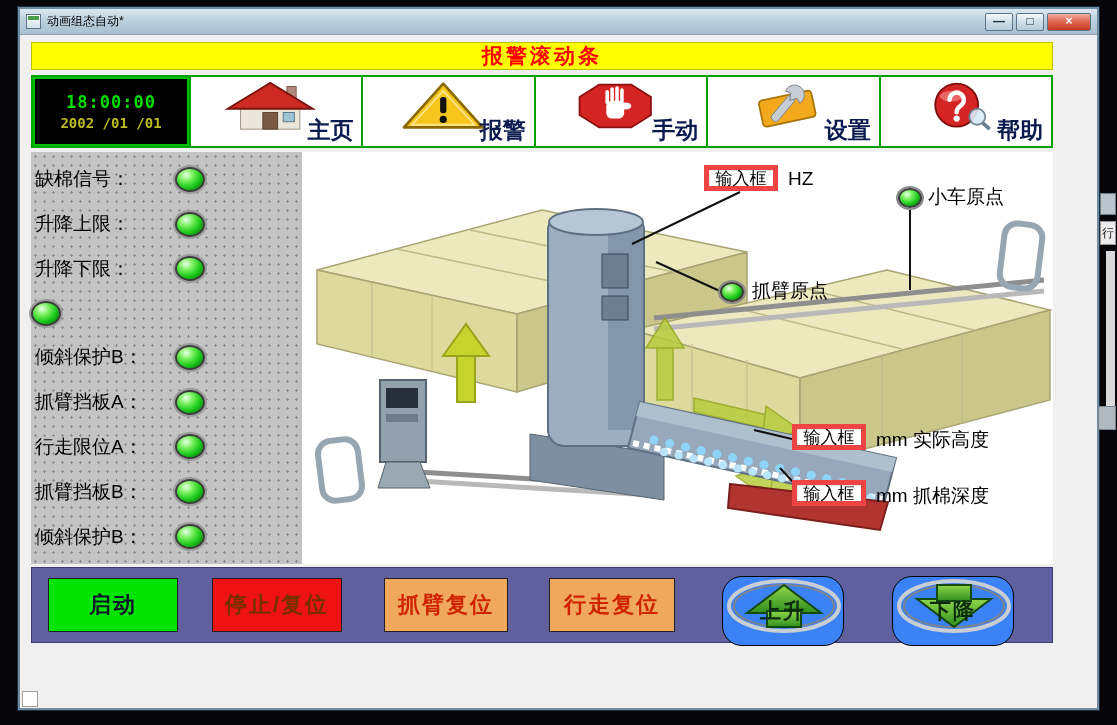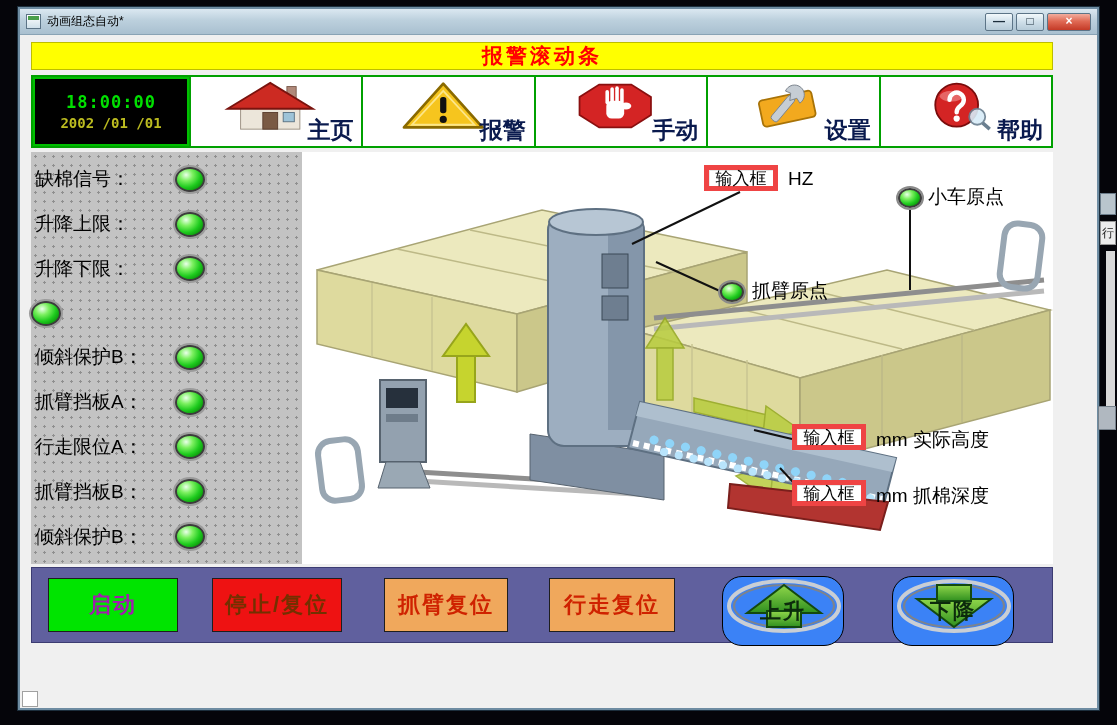--- a/index.html
+++ b/index.html
@@ -93,21 +93,21 @@
   
   .control-strip {
     position:absolute; left:11px; top:558px; width:1022px; height:76px;
     background:#60609e; border:1px solid #3c3c72;
   }
   .ctl-btn {
     position:absolute; top:10px; height:54px; border:1px solid #1e1e1e;
     display:flex; align-items:center; justify-content:center;
     font-size:22px; font-weight:bold; letter-spacing:2px; cursor:pointer;
   }
-  #btn-start  { left:16px;  width:130px; background:#00e400; color:#a21caf; }
+  #btn-start  { left:16px;  width:130px; background:#00e400; color:#0f172a; }
   #btn-stop   { left:180px; width:130px; background:#ee1212; color:#733000; }
   #btn-arm    { left:352px; width:124px; background:#f0a85c; color:#cf2200; }
   #btn-travel { left:517px; width:126px; background:#f0a85c; color:#cf2200; }
   .arrow-btn {
     position:absolute; top:8px; width:122px; height:70px;
     background:#3b82f6; border-radius:20px; border:1px solid #000; cursor:pointer;
   }
   #btn-up   { left:690px; }
   #btn-down { left:860px; }
   .arrow-btn svg { position:absolute; left:0; top:0; }

